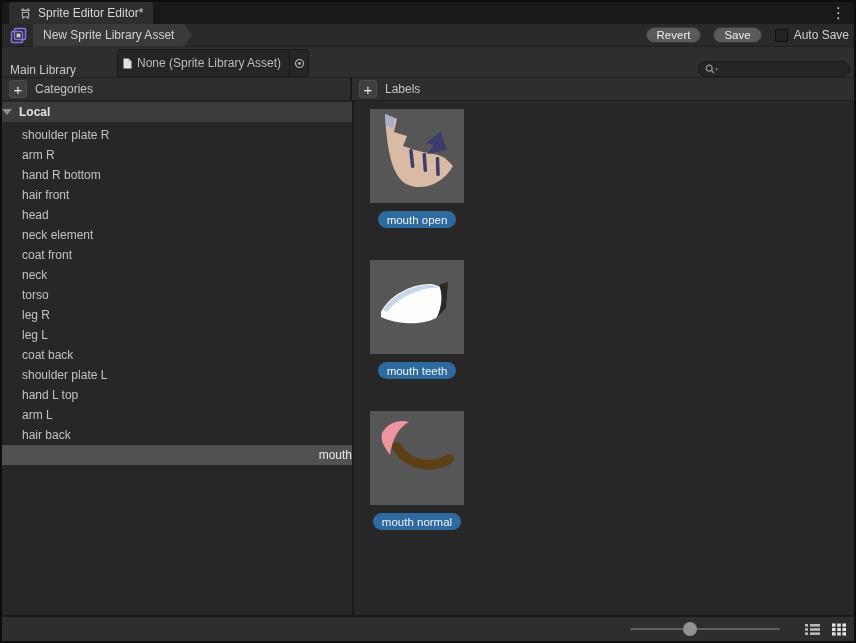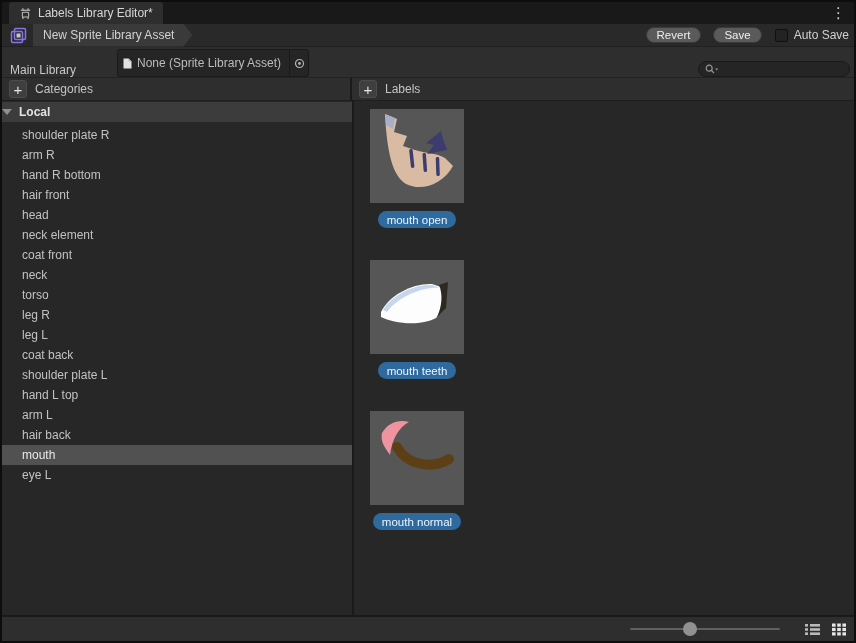--- a/index.html
+++ b/index.html
@@ -52,21 +52,21 @@
   
   .content{flex:1;display:flex;min-height:0;}
   .left-panel{width:350px;background:#272727;overflow:hidden;}
   .v-divider{width:2px;background:#1a1a1a;}
   .right-panel{flex:1;background:#272727;padding:8px 0 0 16px;overflow:hidden;}
   .local-row{height:20px;margin-top:1px;background:#3c3c3c;display:flex;align-items:center;gap:7px;}
   .local-title{color:#e2e2e2;font-weight:bold;}
   .fold-tri{width:0;height:0;border-left:5px solid transparent;border-right:5px solid transparent;border-top:6px solid #8f8f8f;}
   .cat-list{margin-top:3px;}
   .cat-row{height:20px;line-height:20px;padding-left:20px;color:#c2c2c2;white-space:nowrap;}
-  .cat-row.selected{background:#515151;color:#e8e8e8;}
+  .cat-row.selected{background:#515151;color:#e8e8e8;text-align:right;}
   
   .card-grid{display:flex;gap:32px;flex-direction:column;}
   .label-card{width:94px;display:flex;flex-direction:column;align-items:center;}
   .thumb{width:94px;height:94px;background:#565656;overflow:hidden;}
   .pill{margin-top:8px;height:17px;padding:0 9px;border-radius:9px;background:#2e6a9e;
       color:#eef5fb;font-size:11.5px;display:flex;align-items:center;white-space:nowrap;}
   
   .bottombar{height:26px;background:#2e2e2e;border-top:2px solid #1a1a1a;flex:none;
       display:flex;align-items:center;justify-content:flex-end;gap:9px;padding-right:6px;}
   .slider{position:relative;width:150px;height:14px;margin-right:14px;}
@@ -80,21 +80,21 @@
 <div class="window">
 
   <div class="tabbar">
     <div class="tab">
       <svg width="13" height="13" viewBox="0 0 14 14">
         <path d="M2 3.5 H12" stroke="#b8b8b8" stroke-width="1.3" fill="none"></path>
         <path d="M4.2 1.4 V3.5 M9.8 1.4 V3.5" stroke="#b8b8b8" stroke-width="1.3" fill="none"></path>
         <rect x="3.6" y="5.6" width="6.8" height="5.2" rx="1" stroke="#b8b8b8" stroke-width="1.2" fill="none"></rect>
         <path d="M4.2 13 v-2.2 M9.8 13 v-2.2" stroke="#b8b8b8" stroke-width="1.3" fill="none"></path>
       </svg>
-      <span>Labels Library Editor*</span>
+      <span>Sprite Editor Editor*</span>
     </div>
     <div class="kebab">⋮</div>
   </div>
 
   <div class="toolbar">
     <span class="tool-icon">
       <svg width="17" height="17" viewBox="0 0 17 17">
         <rect x="1.5" y="4.5" width="11" height="11" rx="1.2" stroke="#8673e6" stroke-width="1.5" fill="none"></rect>
         <rect x="4.5" y="1.5" width="11" height="11" rx="1.2" stroke="#8673e6" stroke-width="1.5" fill="none"></rect>
         <rect x="6.5" y="6.5" width="4" height="4" fill="#c9c9c9"></rect>
@@ -165,21 +165,20 @@
           <div class="cat-row">neck</div>
           <div class="cat-row">torso</div>
           <div class="cat-row">leg R</div>
           <div class="cat-row">leg L</div>
           <div class="cat-row">coat back</div>
           <div class="cat-row">shoulder plate L</div>
           <div class="cat-row">hand L top</div>
           <div class="cat-row">arm L</div>
           <div class="cat-row">hair back</div>
           <div class="cat-row selected">mouth</div>
-          <div class="cat-row">eye L</div>
         </div>
     </div>
     <div class="v-divider"></div>
     <div class="right-panel">
       <div class="card-grid">
 
         <div class="label-card">
           <div class="thumb">
             <svg width="94" height="94" viewBox="0 0 94 94">
               <path d="M15 5 L27 10 L24 23 L37 27 L33 37 L45 41 C58 45 67 44 75 49 L83 57 C73 75 52 83 36 75 C23 67 17 45 15 5 Z" fill="#d9bba4"></path>

